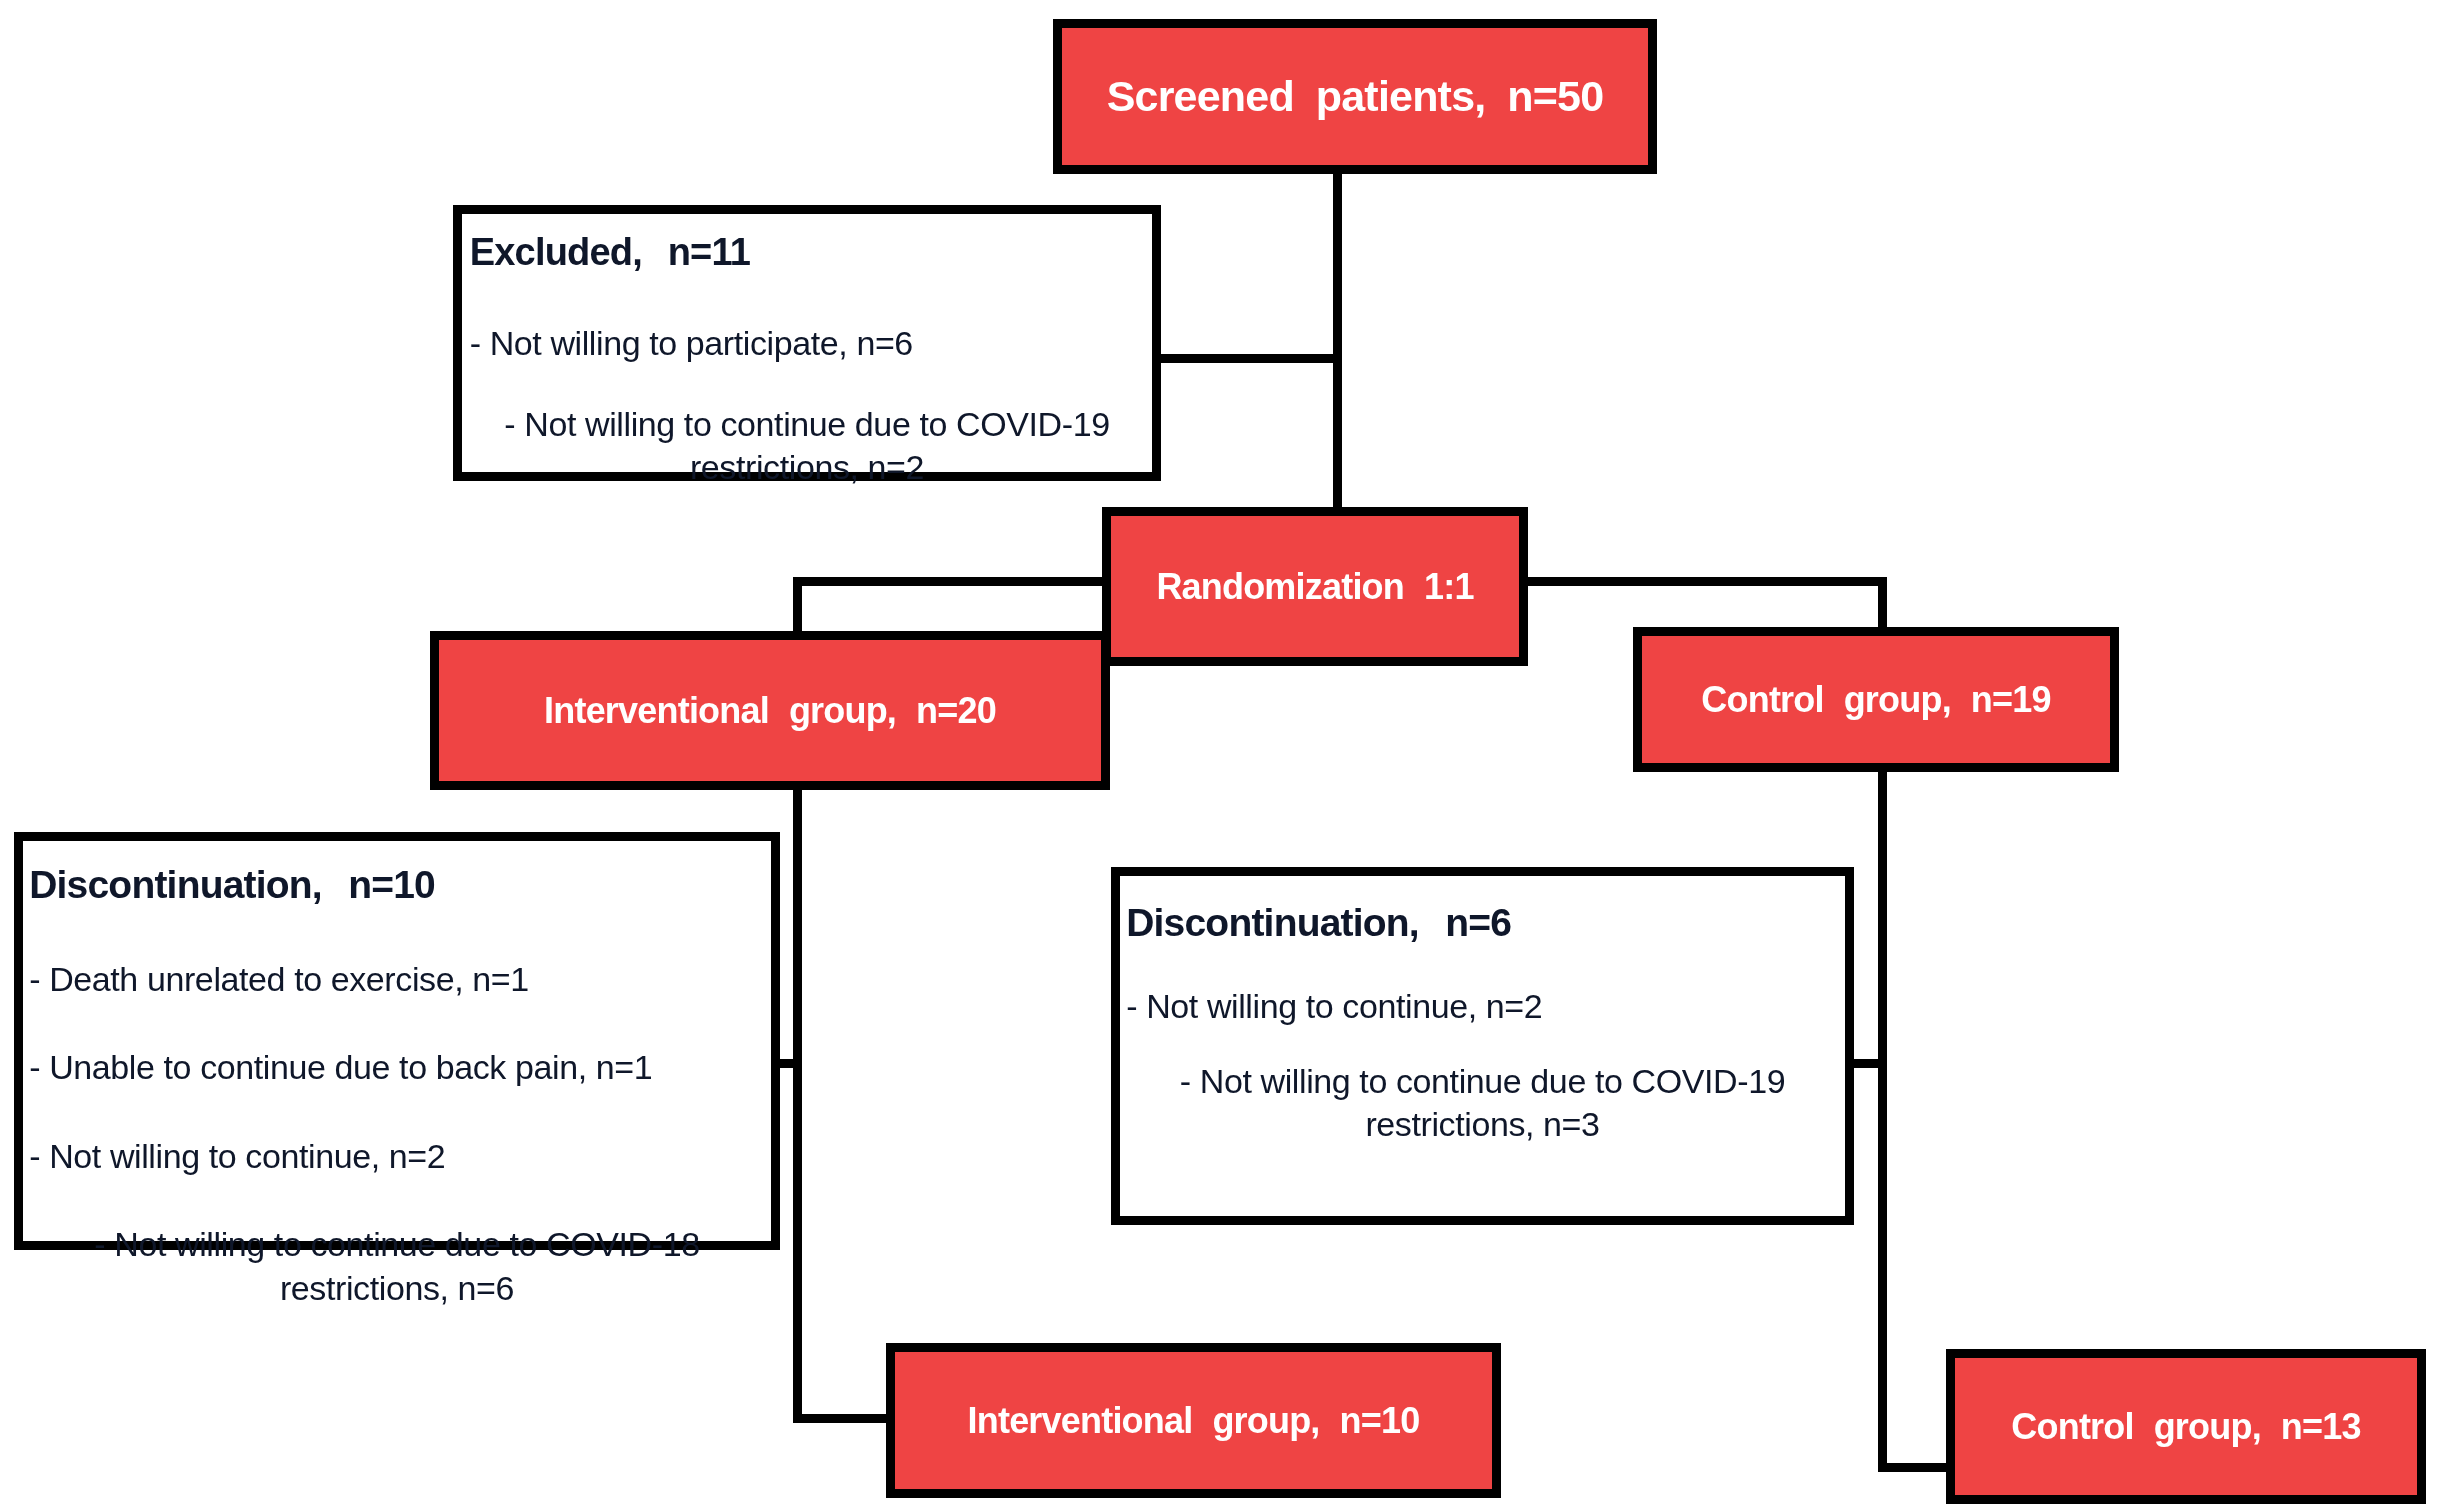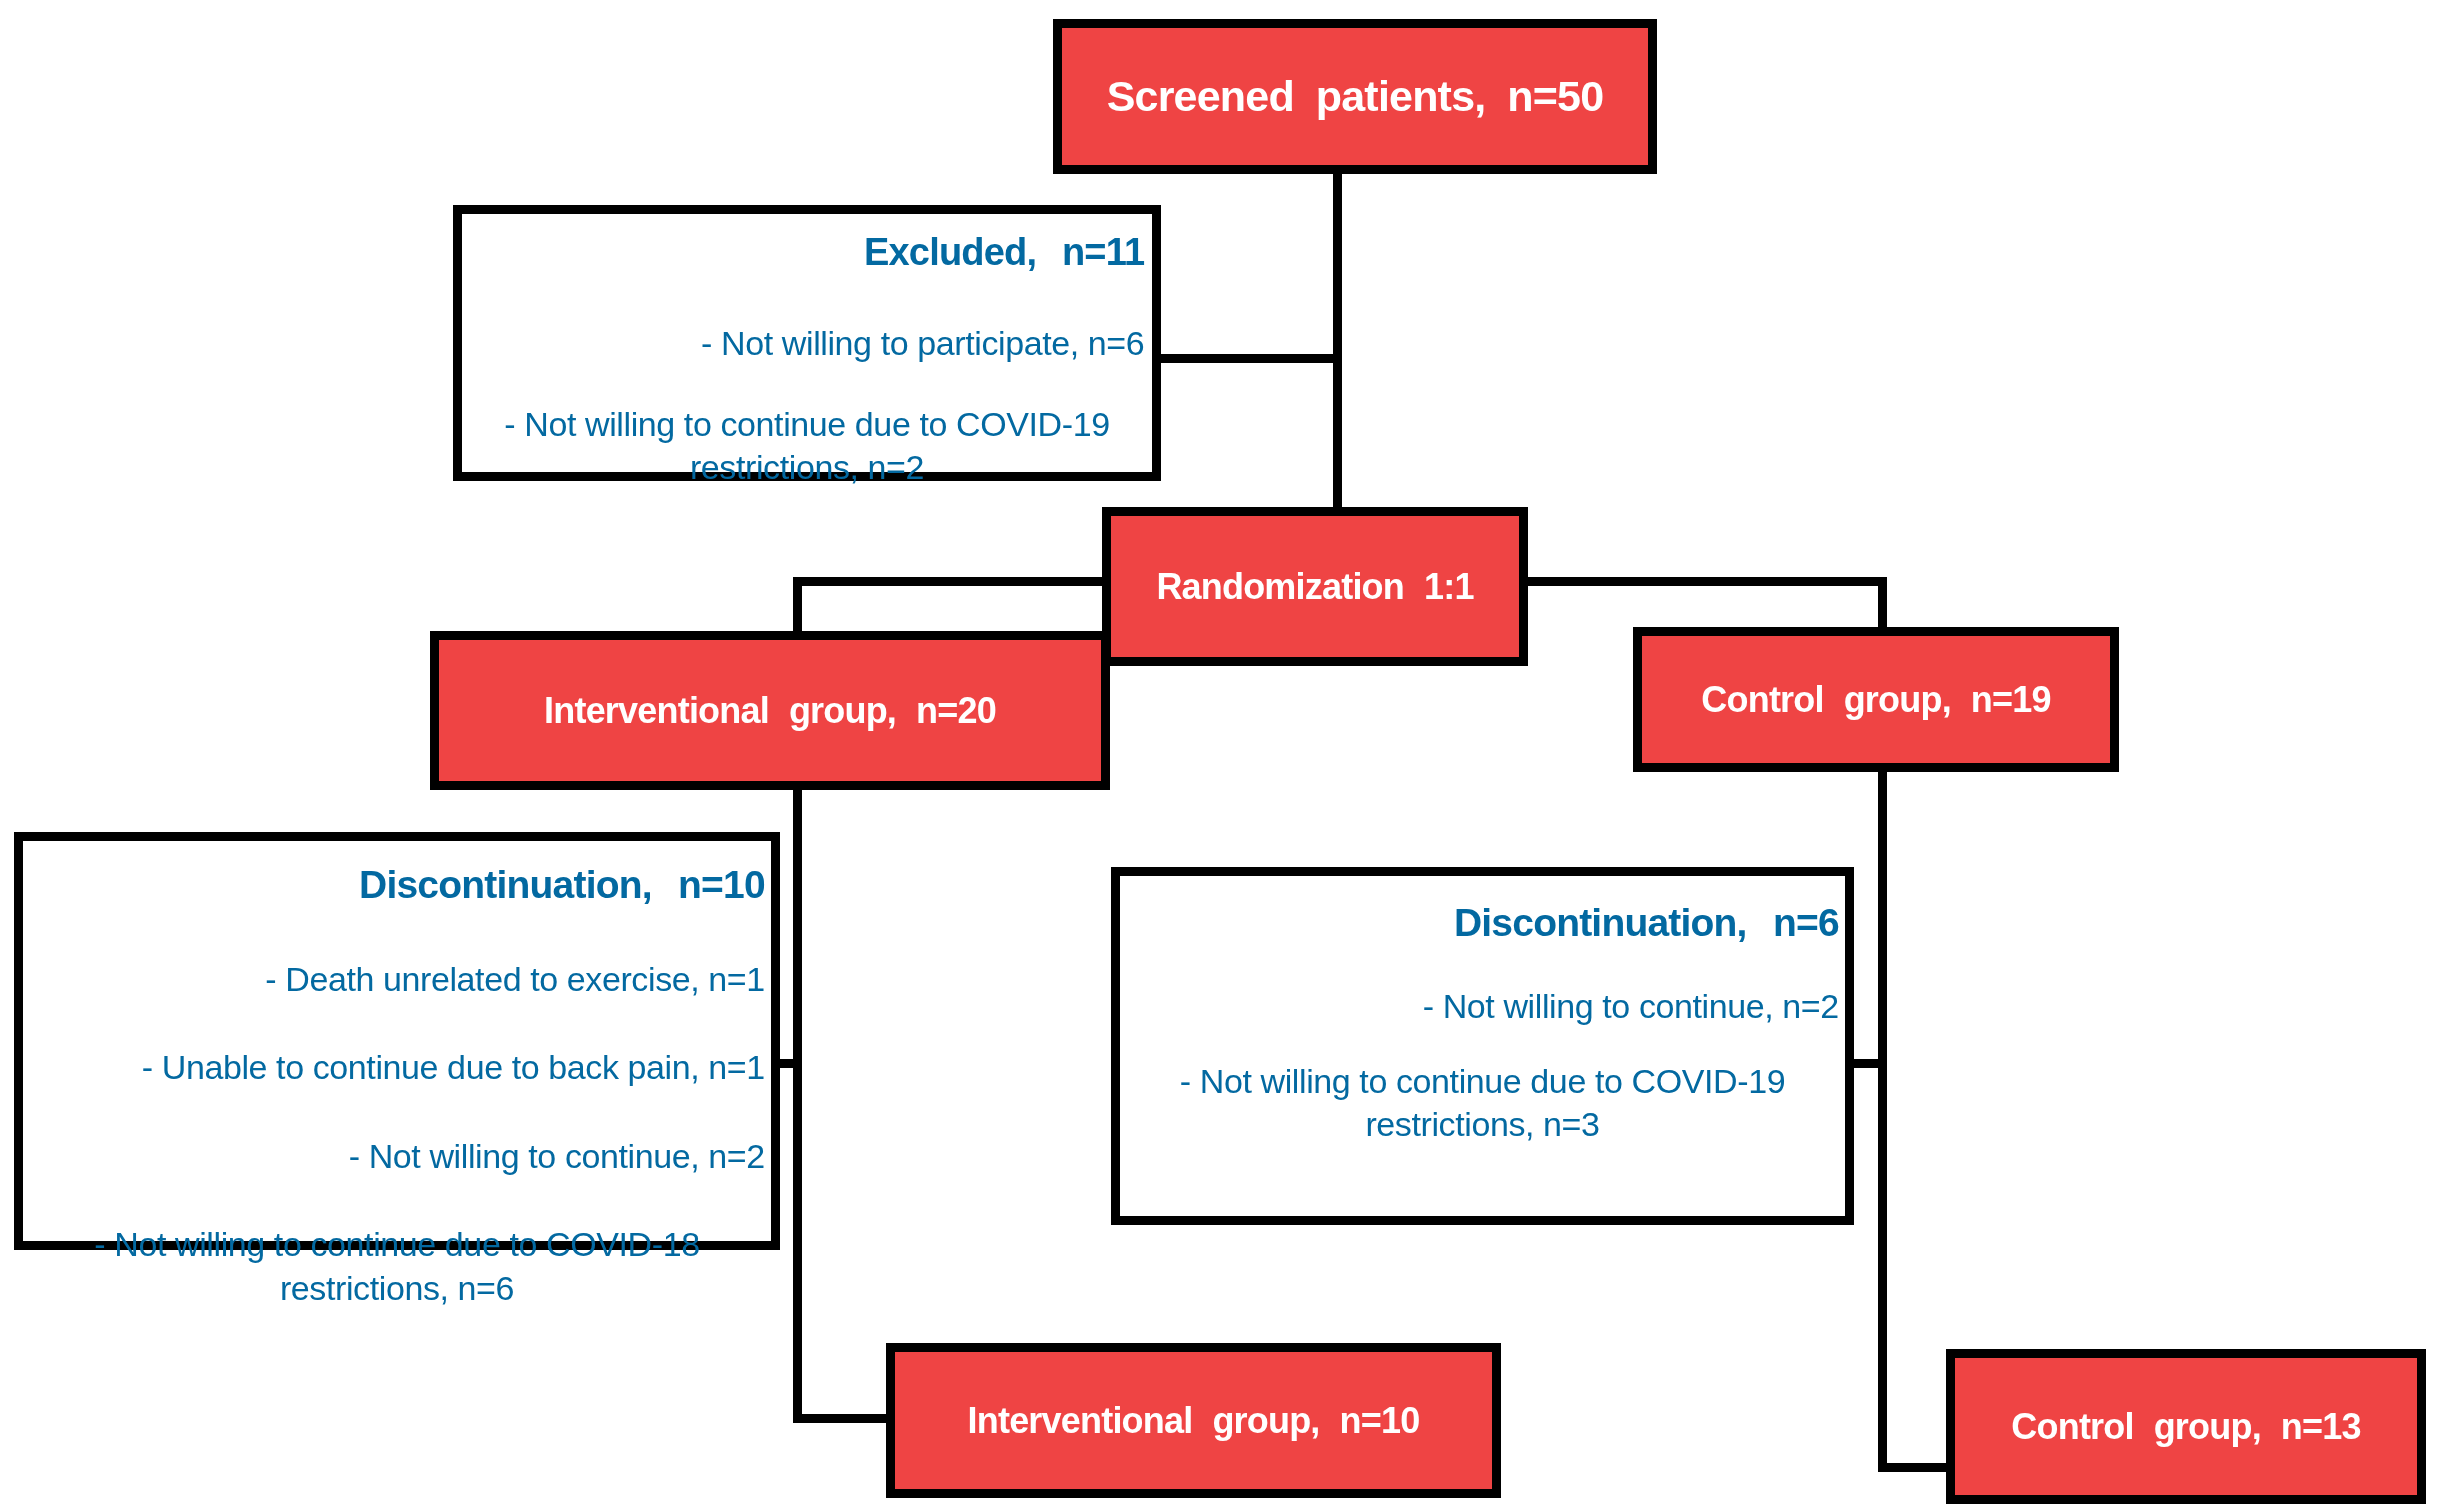--- a/index.html
+++ b/index.html
@@ -37,24 +37,24 @@
   .node.gray .label {
     font-weight: bold;
     font-size: 36px;
     letter-spacing: -0.8px;
     word-spacing: 10.8px;
     white-space: pre-wrap;
   }
   #node-screened .label { font-size: 43px; }
   .node.white {
     background: #ffffff;
-    color: #0369a1;
+    color: #0f172a;
     flex-direction: column;
     justify-content: flex-start;
-    align-items: flex-end;
+    align-items: flex-start;
   }
   .wtitle {
     font-weight: bold;
     white-space: pre-wrap;
     letter-spacing: -0.8px;
     word-spacing: 3.1px;
   }
   .witem {
     font-size: 34px;
     line-height: 1.28;
@@ -63,21 +63,21 @@
   
   #node-excluded { padding: 17px 7.7px 7.7px 7.7px; }
   #node-excluded .wtitle { font-size: 38px; margin-bottom: 48px; }
   #node-excluded .witem { margin-bottom: 37px; }
   
   #node-disc-interventional { padding: 21.7px 6.2px 6.2px 6.2px; gap: 20px; }
   #node-disc-interventional .wtitle { font-size: 39px; margin-bottom: 31px; }
   #node-disc-interventional .witem { margin-bottom: 25px; }
   
   #node-disc-control { padding: 25px 6.2px 6.2px 6.2px; }
-  #node-disc-control .wtitle { font-size: 39px; margin-bottom: 40px; margin-left: 20px; }
+  #node-disc-control .wtitle { font-size: 39px; margin-bottom: 40px; }
   #node-disc-control .witem { margin-bottom: 31px; }
 </style>
 </head>
 <body>
 
 <div id="canvas">
 
   <div class="line" style="left:1333px; top:173px; width:8.5px; height:338px;"></div>
   <div class="line" style="left:1152px; top:354px; width:190px; height:8.5px;"></div>
   <div class="line" style="left:793px; top:577px; width:322px; height:8.5px;"></div>

